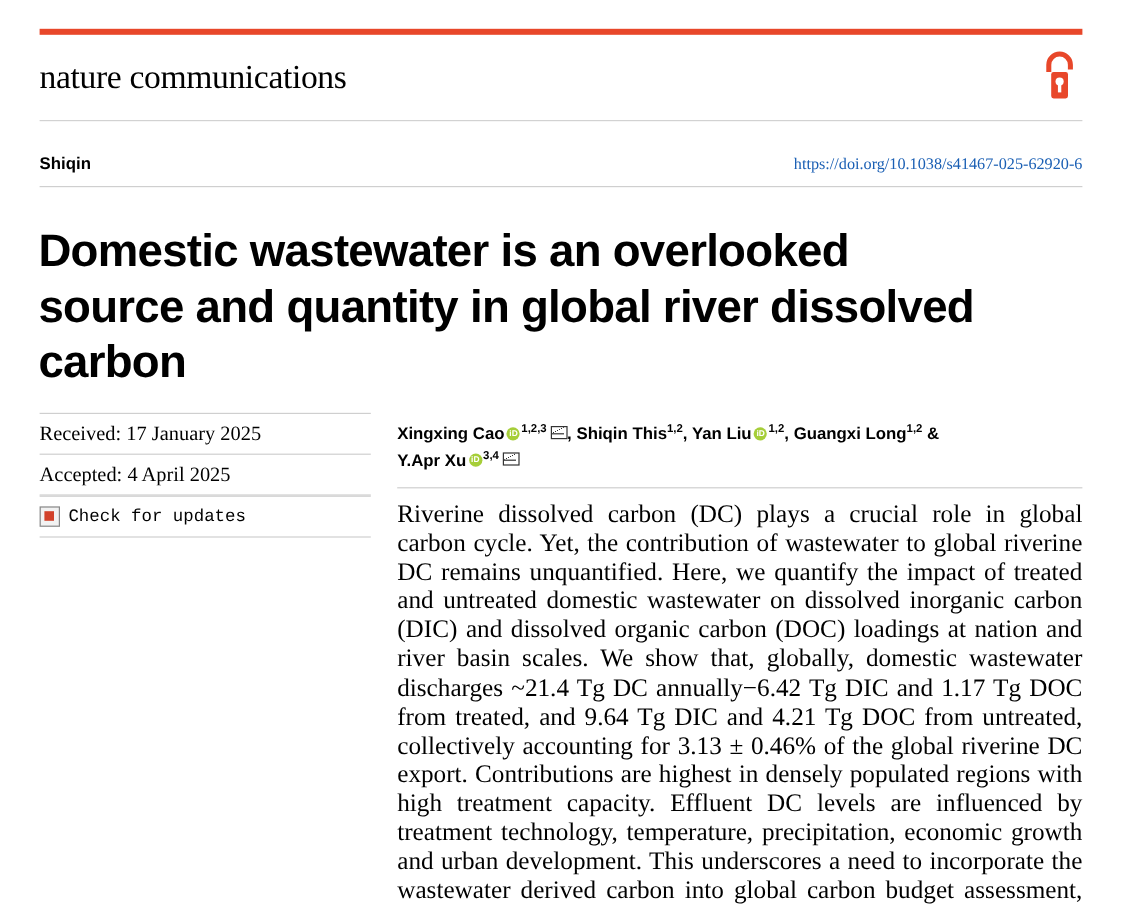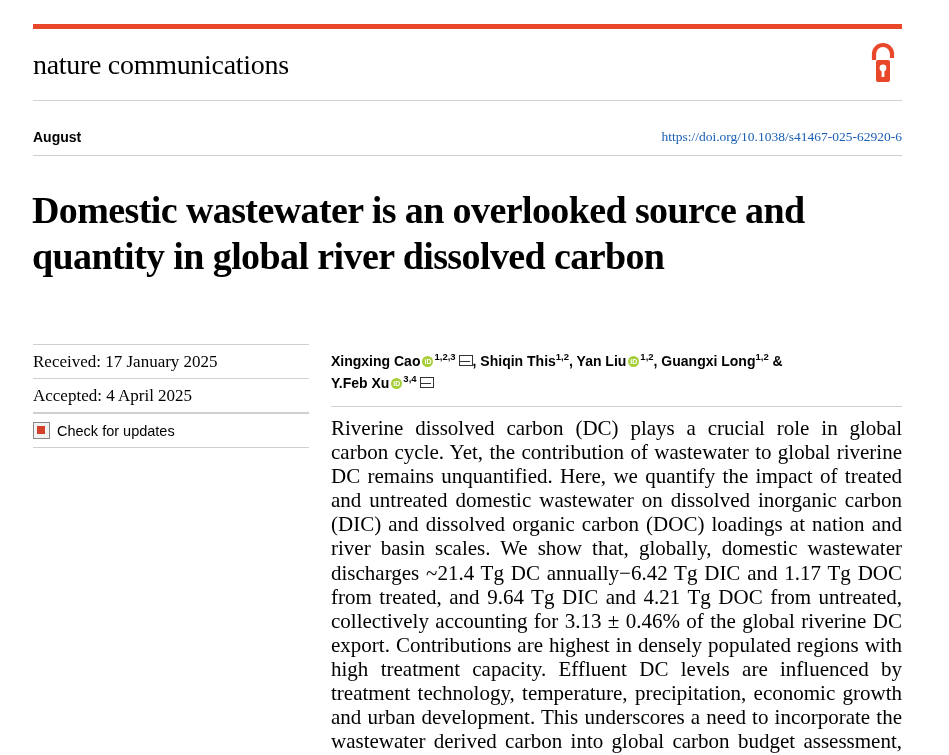--- a/index.html
+++ b/index.html
@@ -92,21 +92,21 @@
     height: 1px;
     background: #cfcfcf;
   }
 
   
   .paper-title {
     position: absolute;
     left: 32px;
     top: 162px;
     width: 800px;
-    font-family: Liberation Serif, serif;
+    font-family: Liberation Sans, sans-serif;
     font-size: 38px;
     font-weight: 700;
     line-height: 46px;
     letter-spacing: -0.6px;
     color: #000;
   }
 
   
   .meta-col {
     position: absolute;
@@ -144,21 +144,21 @@
   .cu-icon::after {
     content: "";
     position: absolute;
     left: 3px;
     top: 3px;
     width: 8px;
     height: 8px;
     background: #d2412a;
   }
   .cu-text {
-    font-family: Liberation Sans, sans-serif;
+    font-family: Liberation Mono, monospace;
     font-size: 14.5px;
     color: #000;
   }
 
   
   .right-col {
     position: absolute;
     left: 331px;
     top: 350px;
     width: 571px;
@@ -249,21 +249,21 @@
       <path d="M10 18 L10 12 A9 9 0 0 1 28 12 L28 16" fill="none" stroke="#e8472a" stroke-width="4.2" stroke-linecap="butt"></path>
       <rect x="12" y="18" width="14" height="22" rx="2" fill="#e8472a"></rect>
       <circle cx="19" cy="26" r="3.4" fill="#ffffff"></circle>
       <rect x="17.6" y="27" width="2.8" height="8" fill="#ffffff"></rect>
     </svg>
   </div>
 </div>
 <div class="masthead-rule"></div>
 
 <div class="article-row">
-  <span class="article-label">August</span>
+  <span class="article-label">Shiqin</span>
   <a class="doi-link" href="#">https://doi.org/10.1038/s41467-025-62920-6</a>
 </div>
 <div class="article-rule"></div>
 
 <h1 class="paper-title">Domestic wastewater is an overlooked source and quantity in global river dissolved carbon</h1>
 
 <div class="meta-col">
   <div class="meta-rule"></div>
   <div class="meta-item">Received: 17 January 2025</div>
   <div class="meta-rule"></div>
@@ -273,17 +273,17 @@
   <div class="check-updates">
     <span class="cu-icon"></span>
     <span class="cu-text">Check for updates</span>
   </div>
   <div class="meta-rule"></div>
 </div>
 
 <div class="right-col">
   <div class="authors">
     <span>Xingxing Cao</span><span class="orcid"></span><sup>1,2,3</sup><span class="envelope"></span><span>, Shiqin This</span><sup>1,2</sup><span>, Yan Liu</span><span class="orcid"></span><sup>1,2</sup><span>, Guangxi Long</span><sup>1,2</sup><span> &amp;</span><br>
-    <span>Y.Feb Xu</span><span class="orcid"></span><sup>3,4</sup><span class="envelope"></span>
+    <span>Y.Apr Xu</span><span class="orcid"></span><sup>3,4</sup><span class="envelope"></span>
   </div>
   <div class="abstract-rule"></div>
   <p class="abstract">Riverine dissolved carbon (DC) plays a crucial role in global carbon cycle. Yet, the contribution of wastewater to global riverine DC remains unquantified. Here, we quantify the impact of treated and untreated domestic wastewater on dissolved inorganic carbon (DIC) and dissolved organic carbon (DOC) loadings at nation and river basin scales. We show that, globally, domestic wastewater discharges ~21.4 Tg DC annually−6.42 Tg DIC and 1.17 Tg DOC from treated, and 9.64 Tg DIC and 4.21 Tg DOC from untreated, collectively accounting for 3.13 ± 0.46% of the global riverine DC export. Contributions are highest in densely populated regions with high treatment capacity. Effluent DC levels are influenced by treatment technology, temperature, precipitation, economic growth and urban development. This underscores a need to incorporate the wastewater derived carbon into global carbon budget assessment, as well as to monitor and reduce carbon in wastewater effluents.</p>
 </div>
 
 </body></html>

